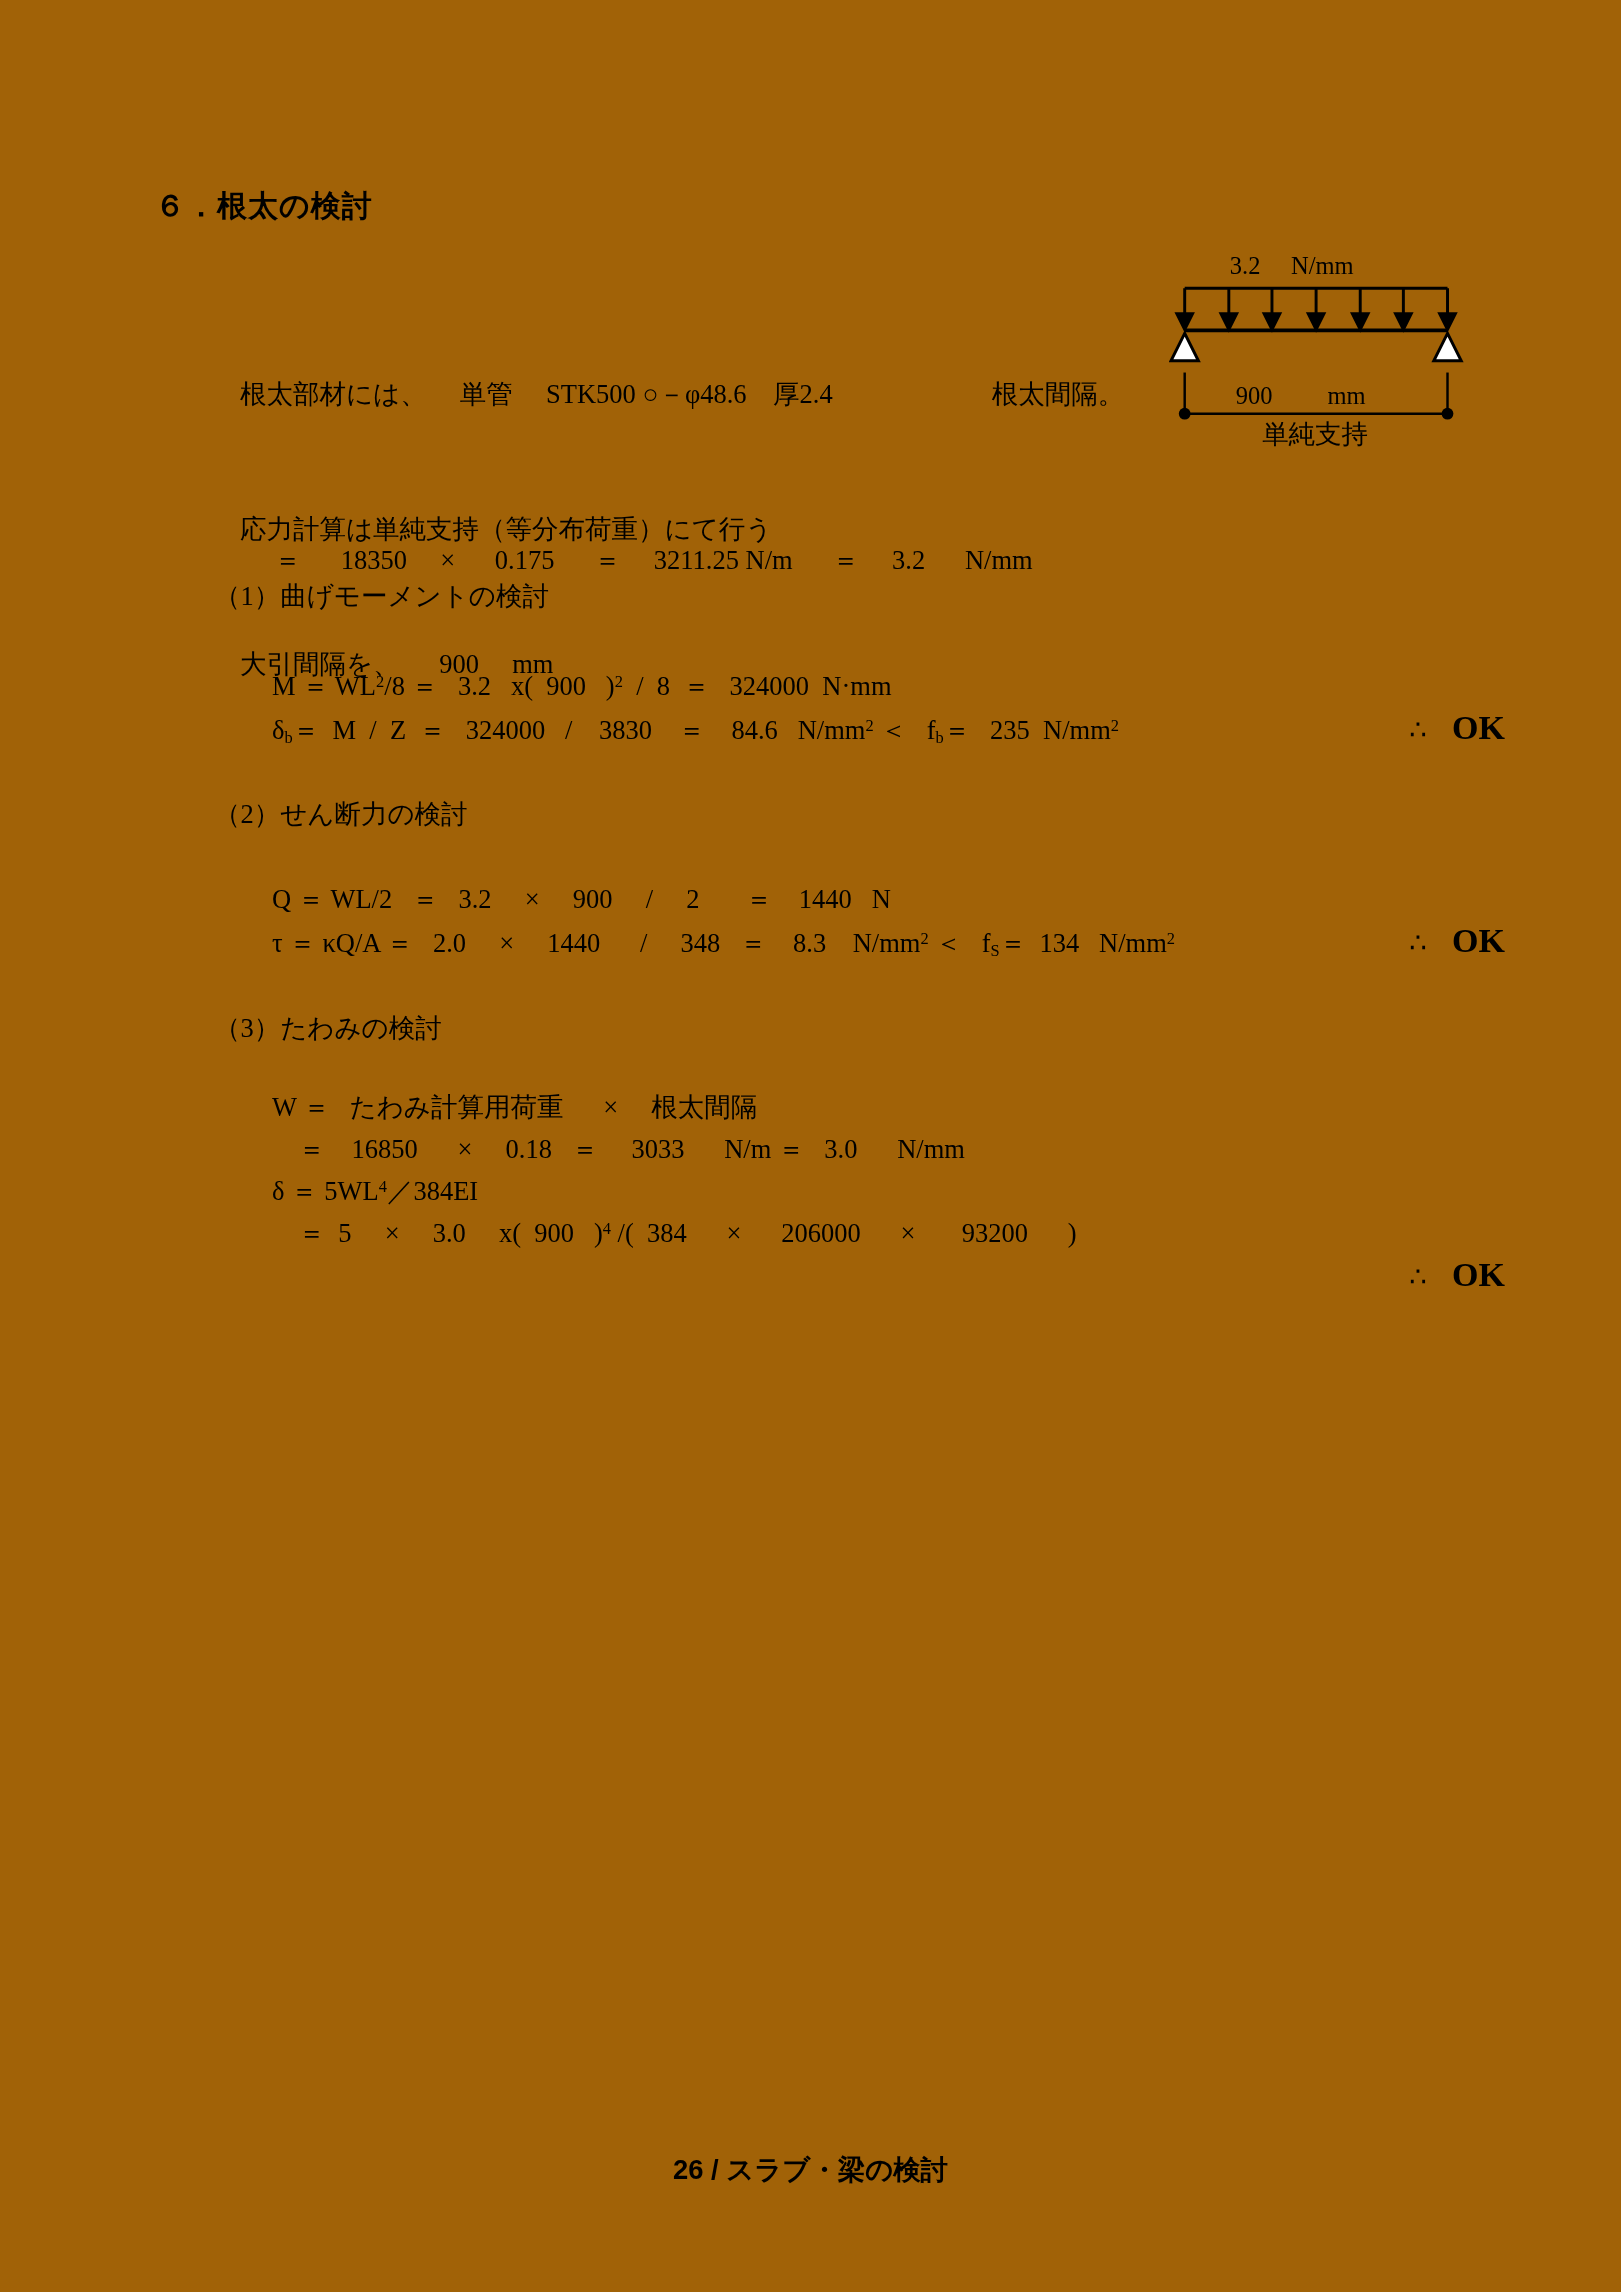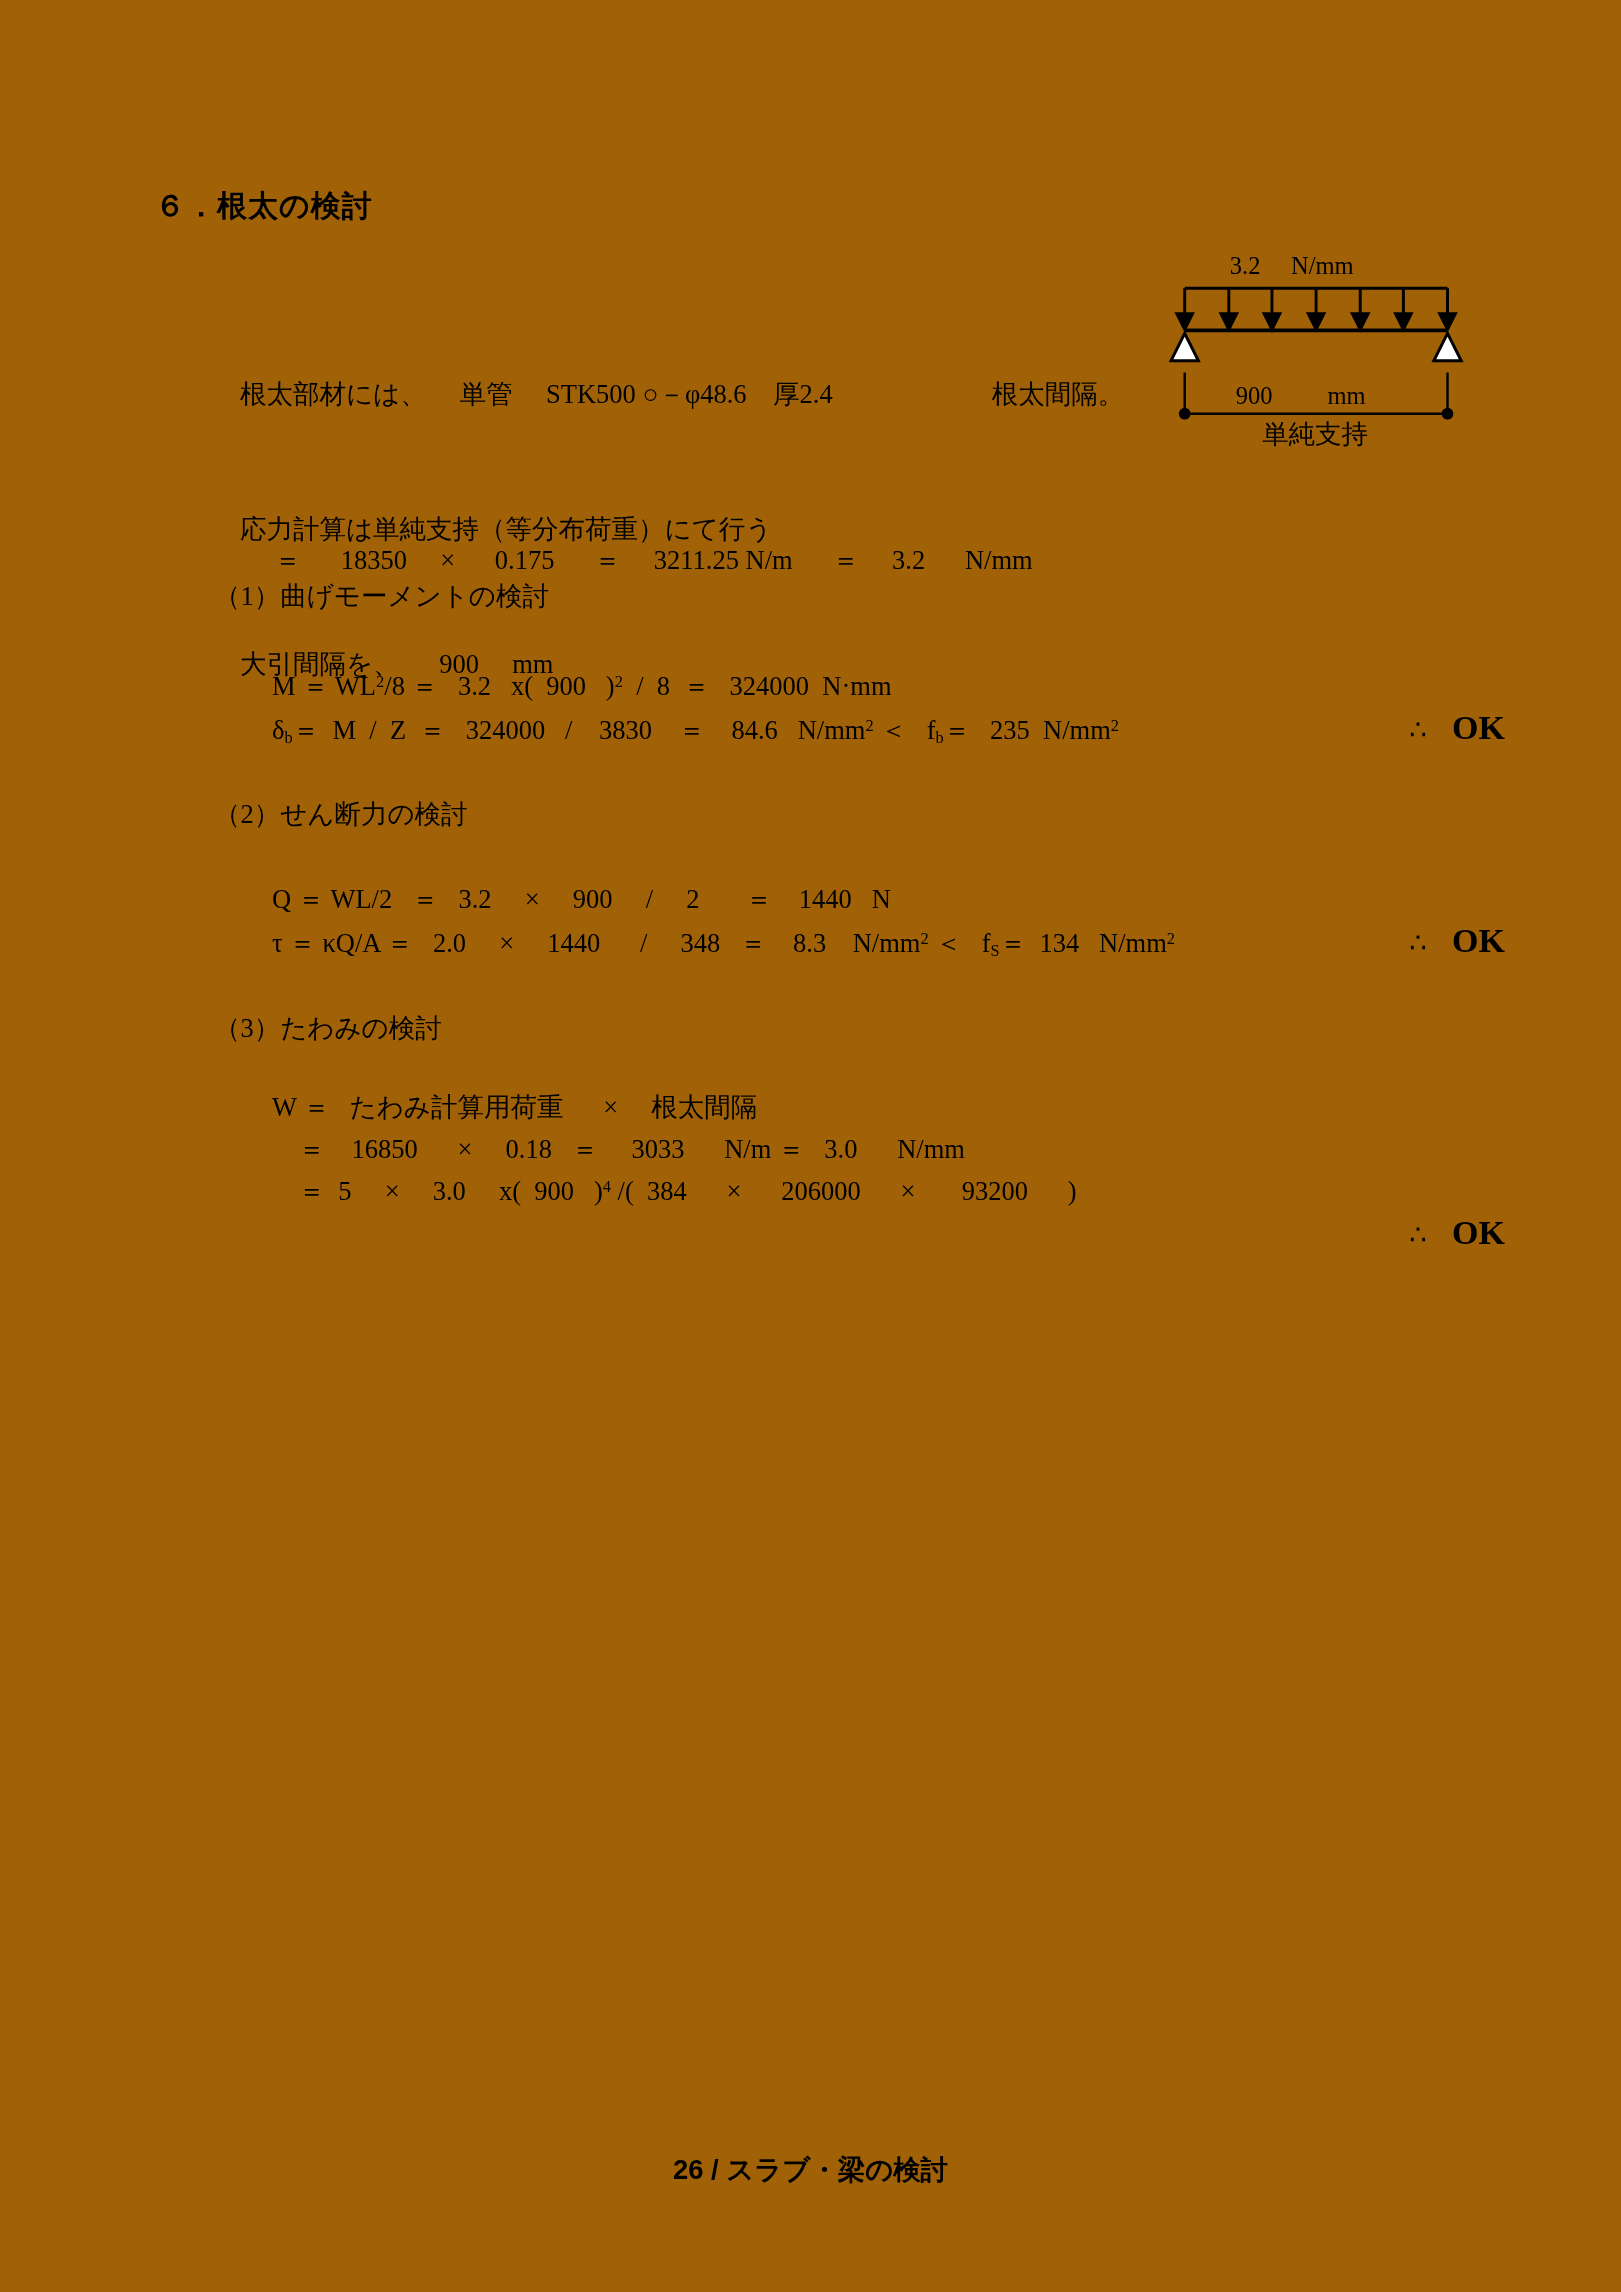--- a/index.html
+++ b/index.html
@@ -139,20 +139,23 @@
 
   <div class="sec-head" style="top:1010px;">（3）たわみの検討</div>
   <div class="sec-body" style="top:1086px;">
     <div class="frow">
       <span class="formula">W ＝   たわみ計算用荷重  　×　 根太間隔</span>
     </div>
     <div class="frow">
       <span class="formula">　＝    16850  　×　 0.18   ＝     3033　  N/m ＝   3.0　  N/mm</span>
     </div>
     <div class="frow">
+      <span class="formula">δ ＝ 5WL<sup>4</sup>／384EI</span>
+    </div>
+    <div class="frow">
       <span class="formula">　＝  5 　×　 3.0　 x(  900   )<sup>4</sup> /(  384  　×　  206000  　×　   93200　  )</span>
     </div>
     <div class="frow">
       <span class="fill"></span>
       <span class="conclusion"><span class="therefore">∴</span><span class="ok">OK</span></span>
     </div>
   </div>
 
   <div class="footer">26 / スラブ・梁の検討</div>
 

